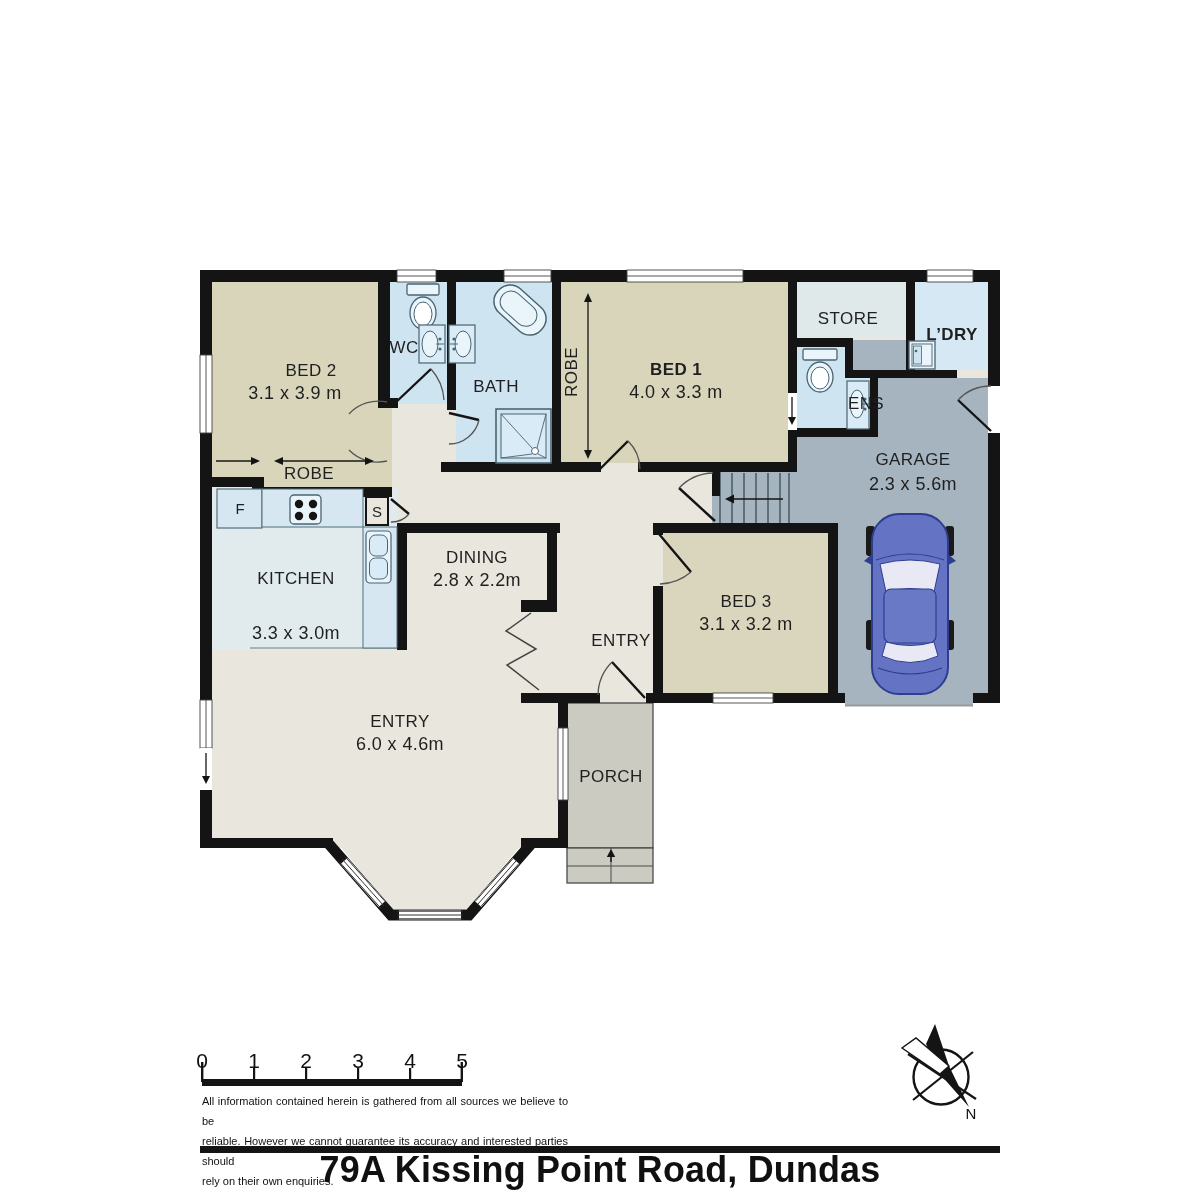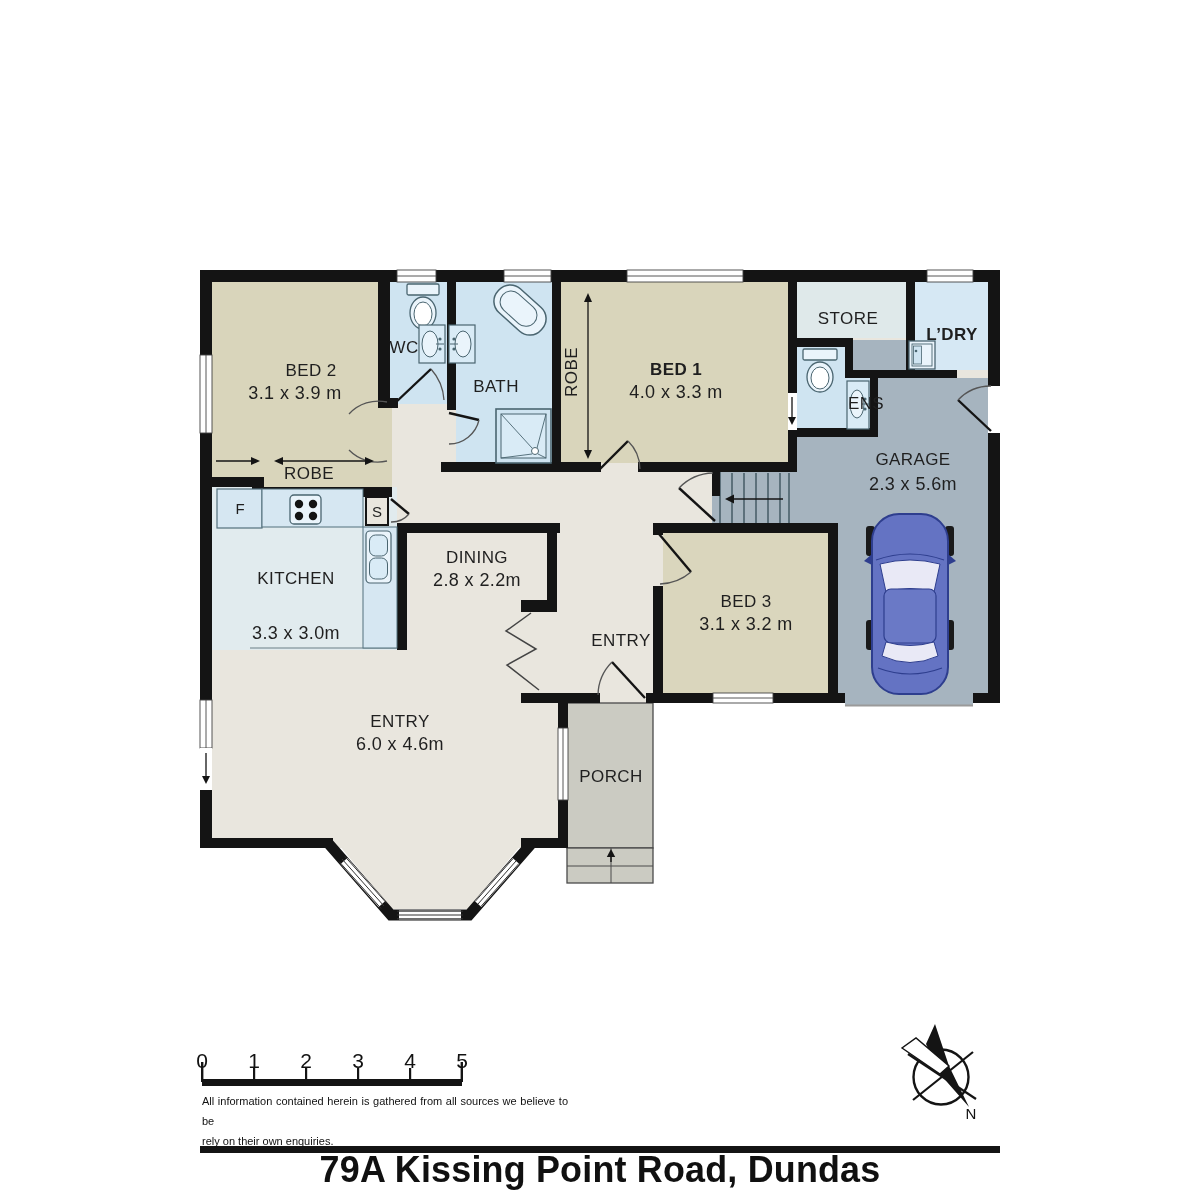--- a/index.html
+++ b/index.html
@@ -344,18 +344,19 @@
 <div class="scale-num" style="left:254px;top:1061px;">1</div>
 <div class="scale-num" style="left:306px;top:1061px;">2</div>
 <div class="scale-num" style="left:358px;top:1061px;">3</div>
 <div class="scale-num" style="left:410px;top:1061px;">4</div>
 <div class="scale-num" style="left:462px;top:1061px;">5</div>
 
 <div class="north-lbl" style="left:971px;top:1113px;">N</div>
 
 <div id="disclaimer">
   <div class="just">All information contained herein is gathered from all sources we believe to be</div>
+  <div class="just">reliable. However we cannot guarantee its accuracy and interested parties should</div>
   <div>rely on their own enquiries.</div>
 </div>
 
 <div id="title">79A Kissing Point Road, Dundas</div>
 
 </div>
 
 </body></html>

